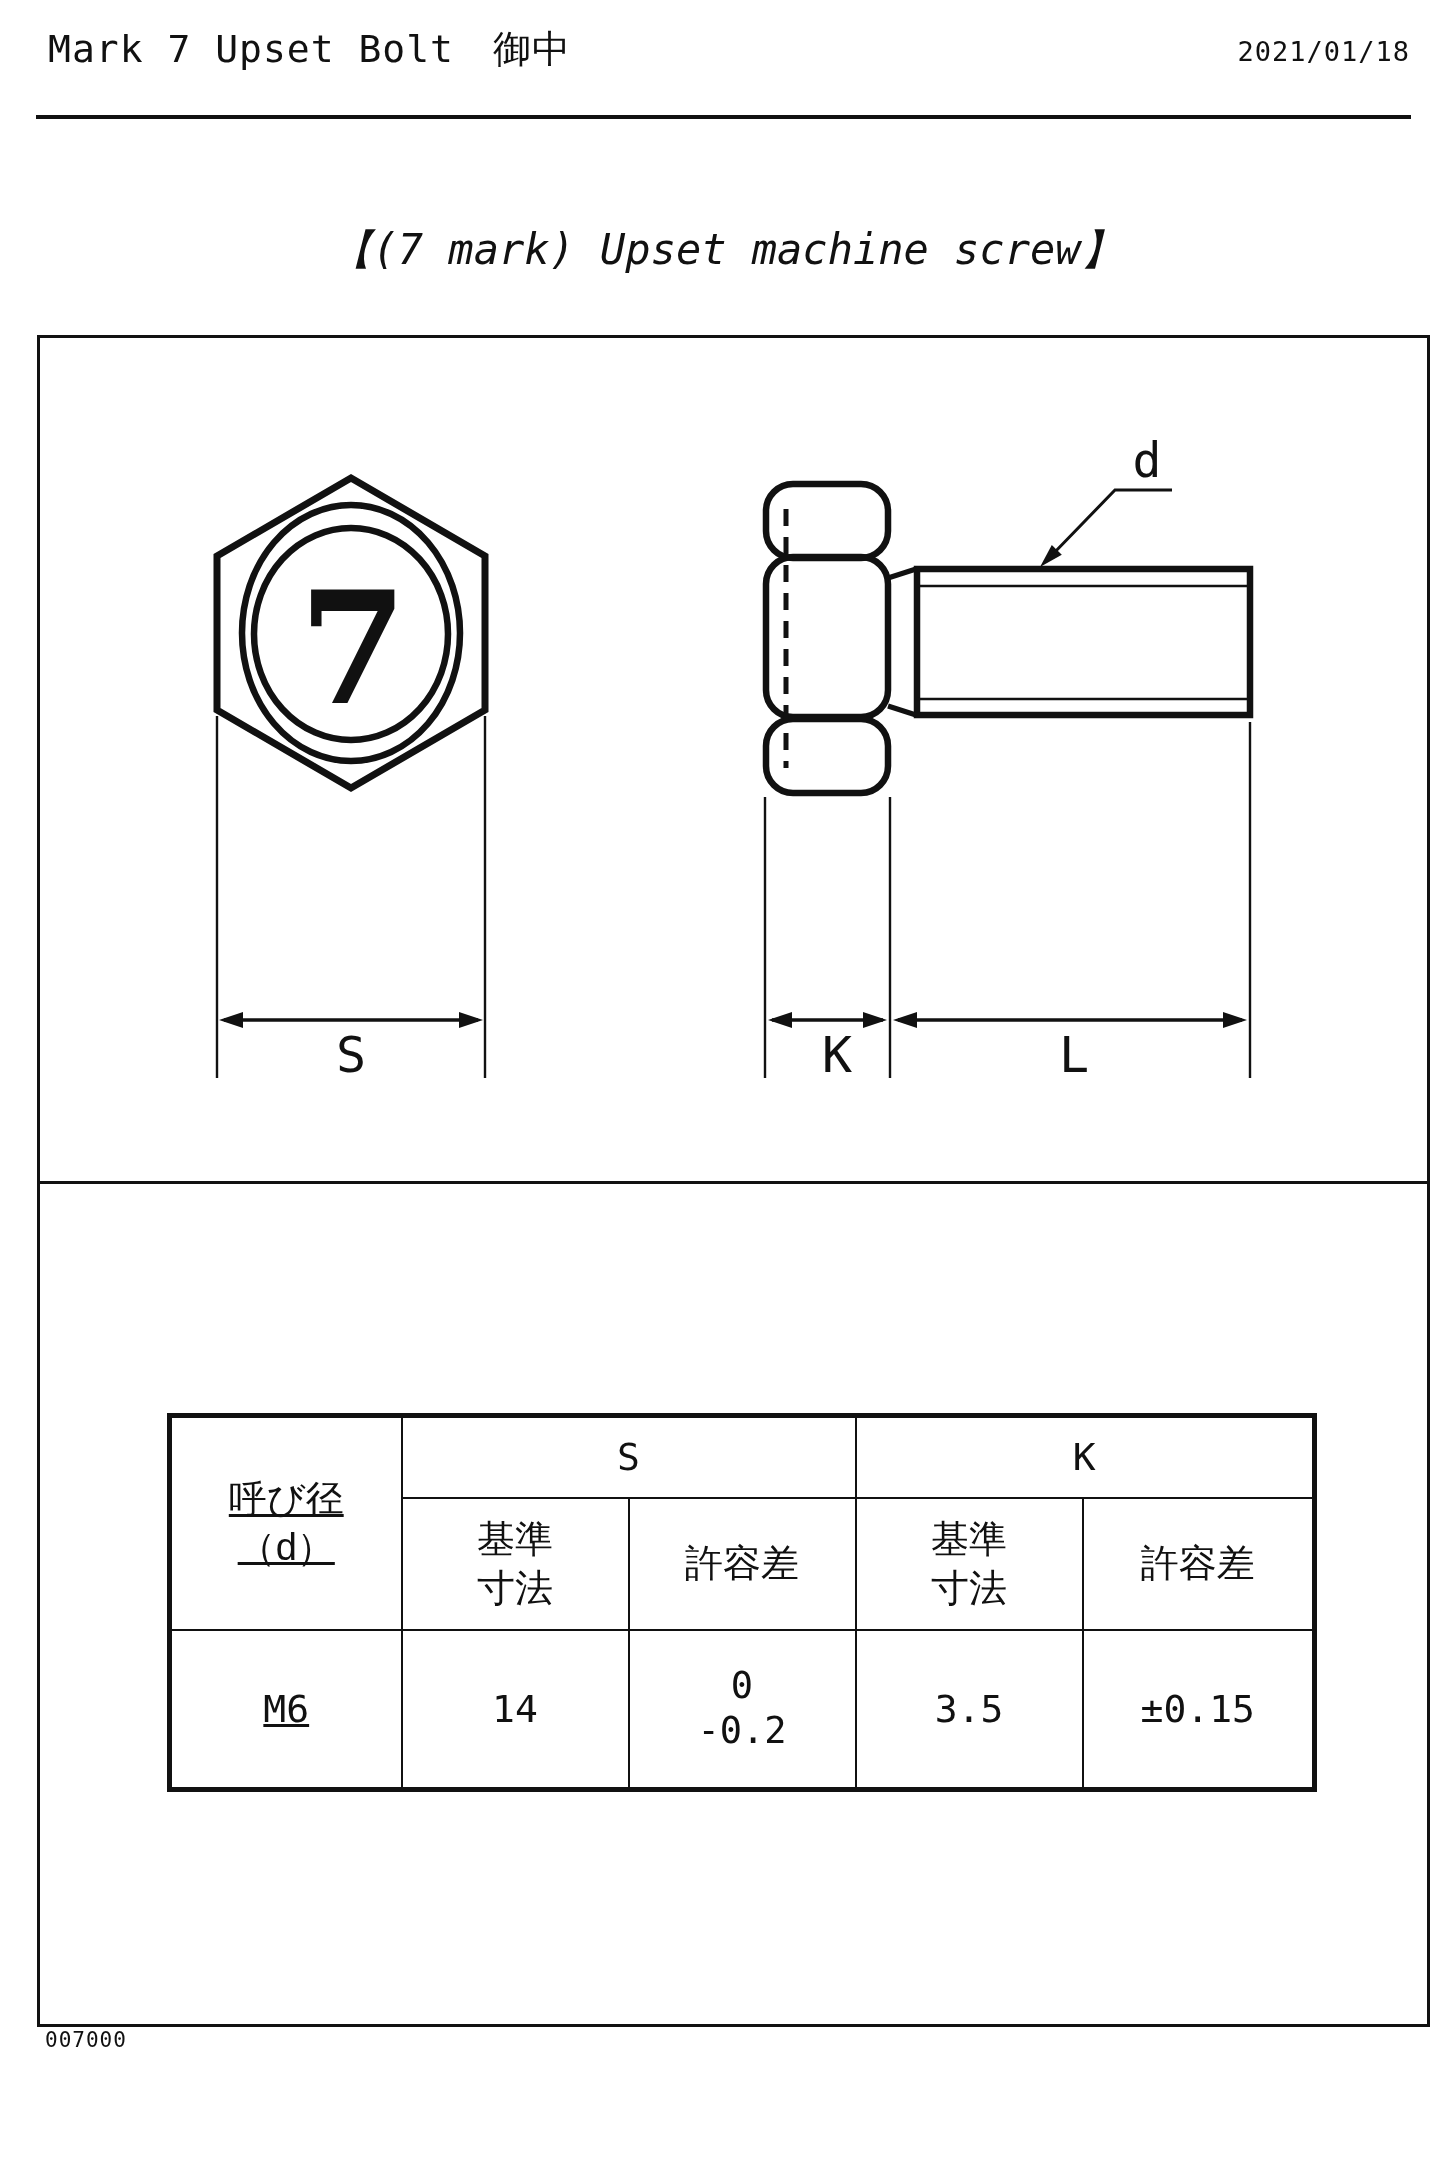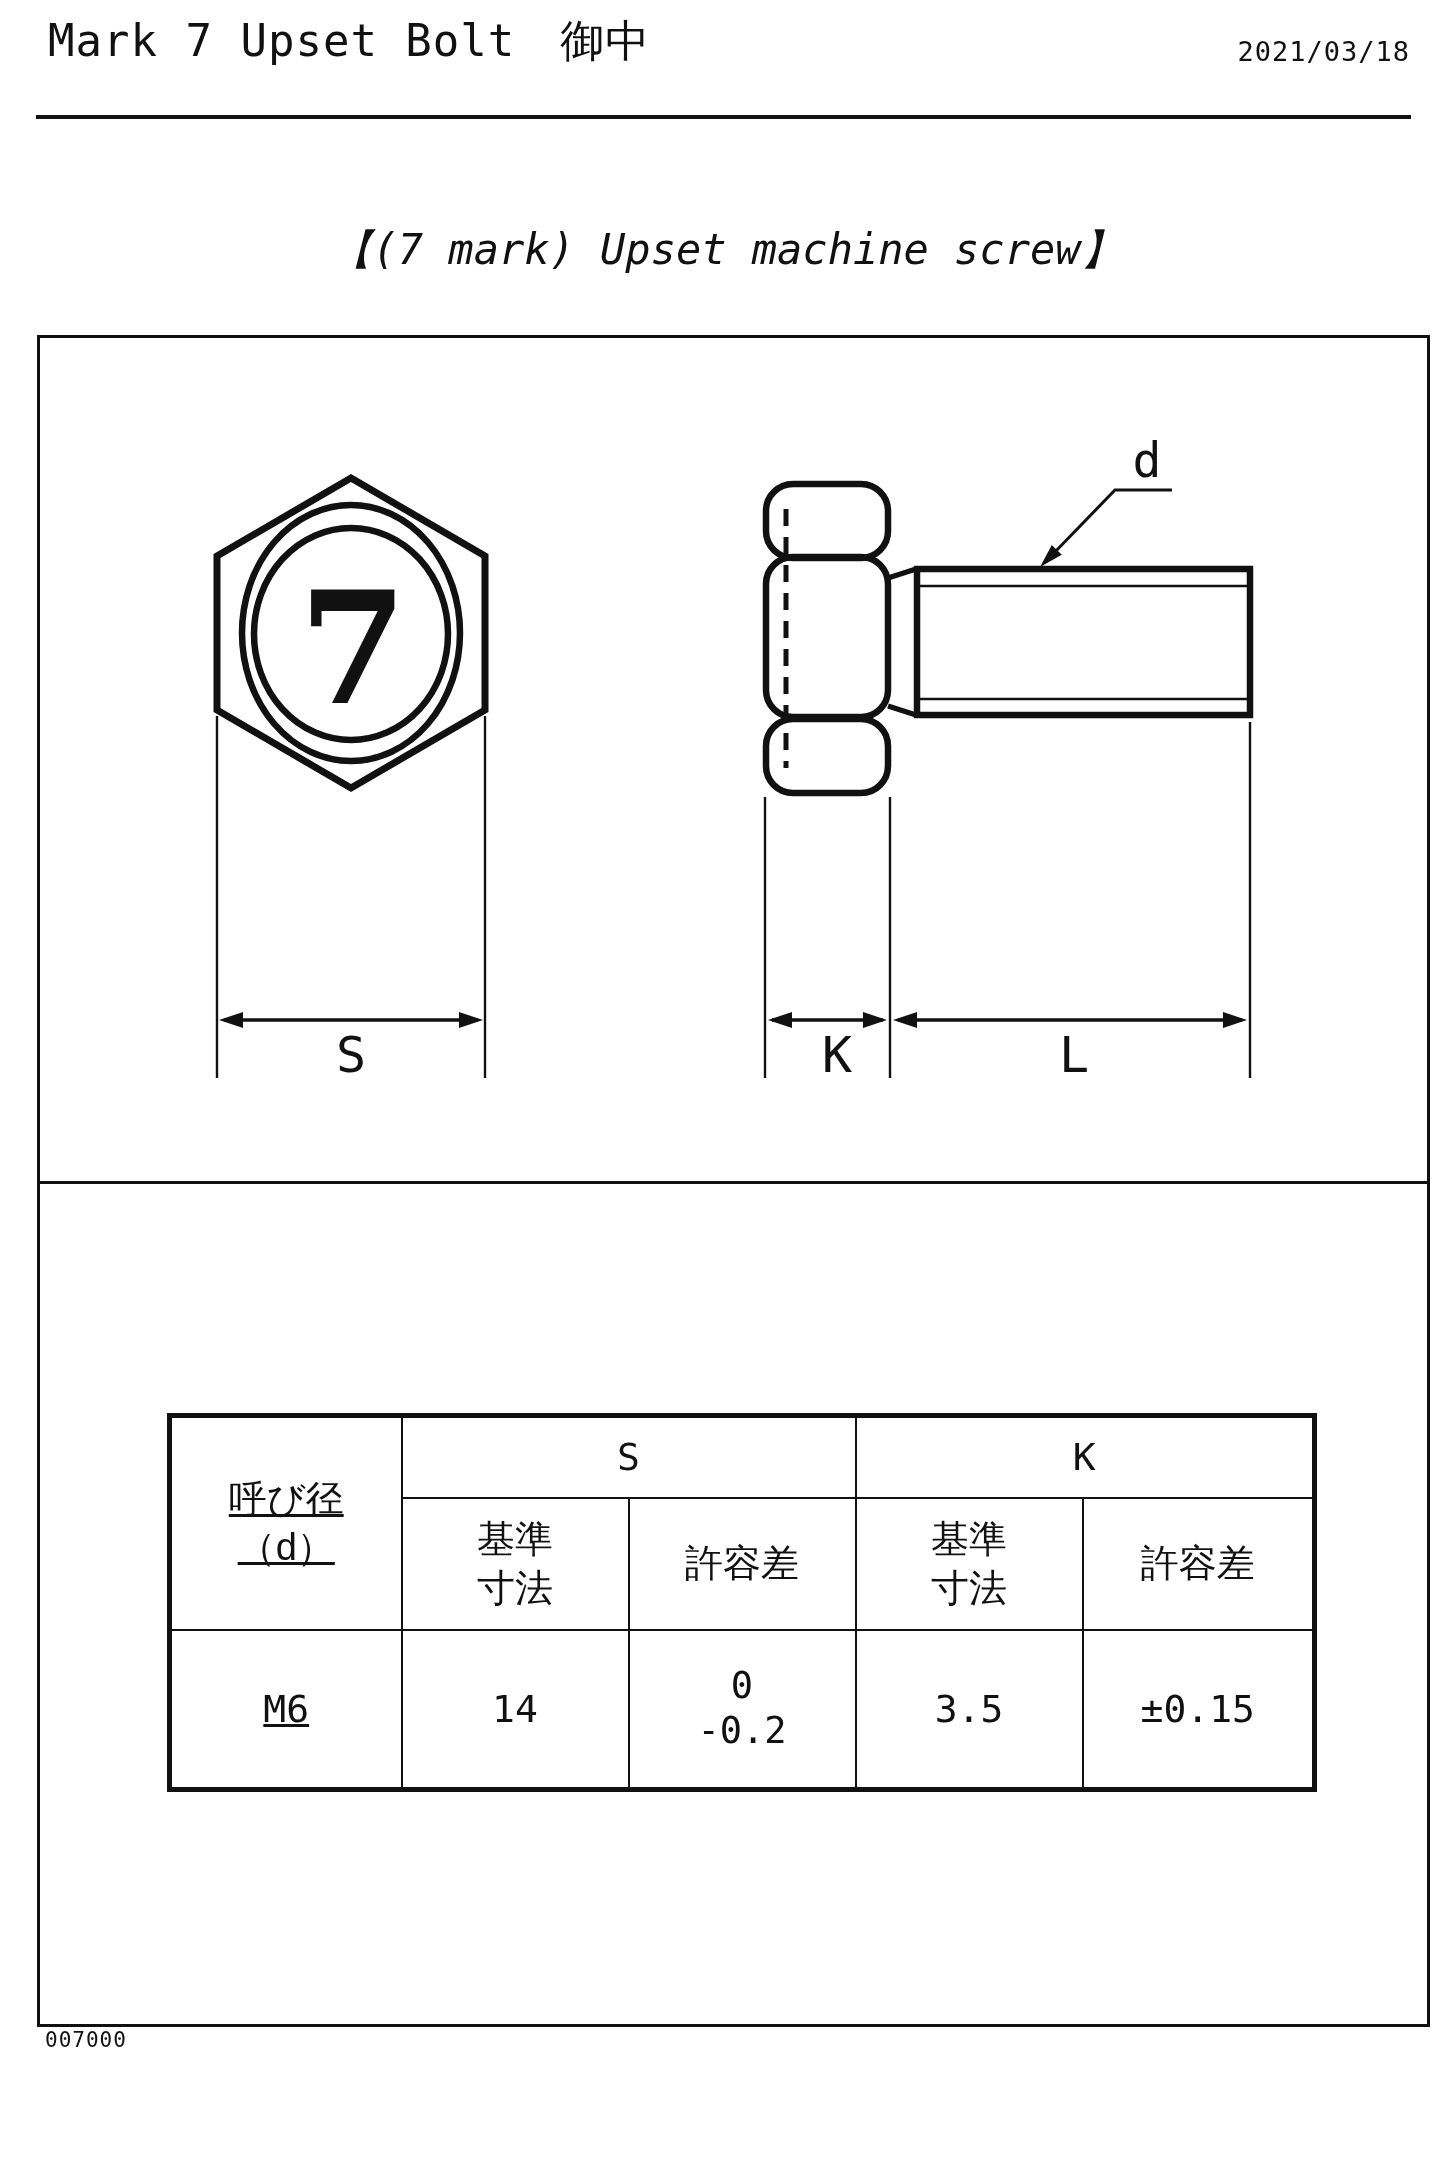--- a/index.html
+++ b/index.html
@@ -8,21 +8,21 @@
     width:1445px;height:2168px;
     background:#ffffff;
     overflow:hidden;
     font-family:"Liberation Sans","DejaVu Sans",sans-serif;
     color:#111111;
   }
   .abs{position:absolute;}
   .mono{font-family:"DejaVu Sans Mono","Liberation Mono",monospace;}
   .jp{font-family:"Liberation Sans","DejaVu Sans",sans-serif;}
 
-  .header-title{left:48px;top:12px;font-size:44px;letter-spacing:1px;white-space:nowrap;}
+  .header-title{left:48px;top:24px;font-size:38px;letter-spacing:1px;white-space:nowrap;}
   .header-date{right:35px;top:36px;font-size:27px;letter-spacing:1px;}
   .header-rule{left:36px;top:115px;width:1375px;height:4px;background:#111111;}
   .company-line{right:50px;top:102px;font-size:30px;letter-spacing:2px;}
   .title-jp{left:0;top:180px;width:1445px;text-align:center;font-size:37px;letter-spacing:3px;}
   .title-en{left:4px;top:222px;width:1445px;text-align:center;font-size:42px;white-space:nowrap;font-style:italic;}
 
   svg.linework{left:0;top:0;}
   svg.linework text{fill:#111111;}
   .svg-dim{font-family:"DejaVu Sans Mono","Liberation Mono",monospace;font-size:50px;}
   .svg-d{font-family:"DejaVu Sans Mono","Liberation Mono",monospace;font-size:48px;}
@@ -49,21 +49,21 @@
   .num{font-family:"DejaVu Sans Mono","Liberation Mono",monospace;font-size:38px;}
   .tol-stack{line-height:1.2;font-family:"DejaVu Sans Mono","Liberation Mono",monospace;font-size:37px;}
   .footer-num{left:45px;top:2028px;font-size:21px;letter-spacing:1px;}
 </style>
 </head>
 <body>
 
 <div class="page">
 
   <div class="abs mono header-title">Mark 7 Upset Bolt　御中</div>
-  <div class="abs mono header-date">2021/03/18</div>
+  <div class="abs mono header-date">2021/01/18</div>
   <div class="abs header-rule"></div>
   <div class="abs mono title-en">【(7 mark) Upset machine screw】</div>
 
   <svg class="abs linework" width="1445" height="2168" viewBox="0 0 1445 2168">
 
     <rect x="38.5" y="336.5" width="1390" height="846" fill="none" stroke="#111" stroke-width="3"></rect>
     <rect x="38.5" y="1182.5" width="1390" height="843" fill="none" stroke="#111" stroke-width="3"></rect>
 
     <g>
       <polygon points="351,478 485,556 485,710 351,788 217,710 217,556" fill="none" stroke="#111" stroke-width="7"></polygon>

